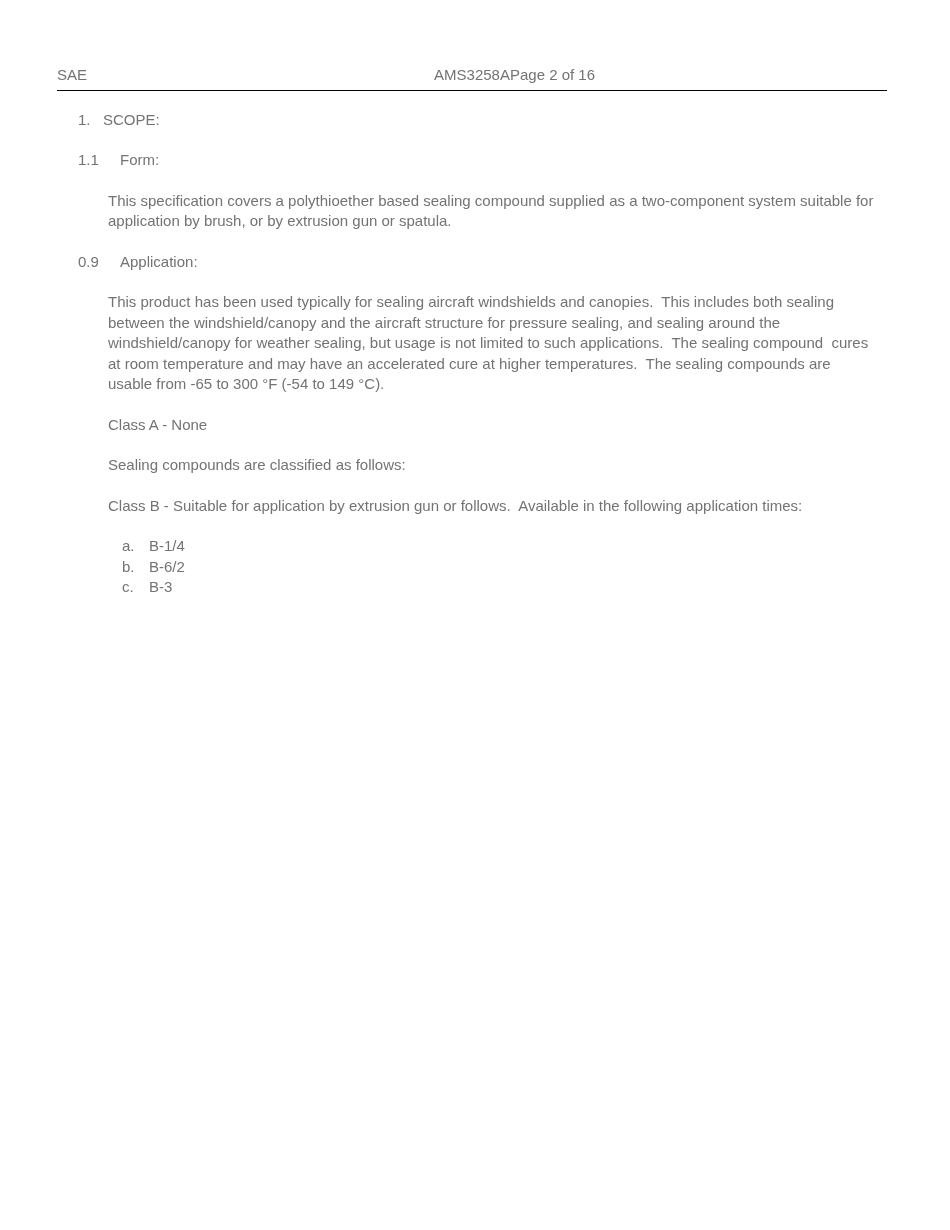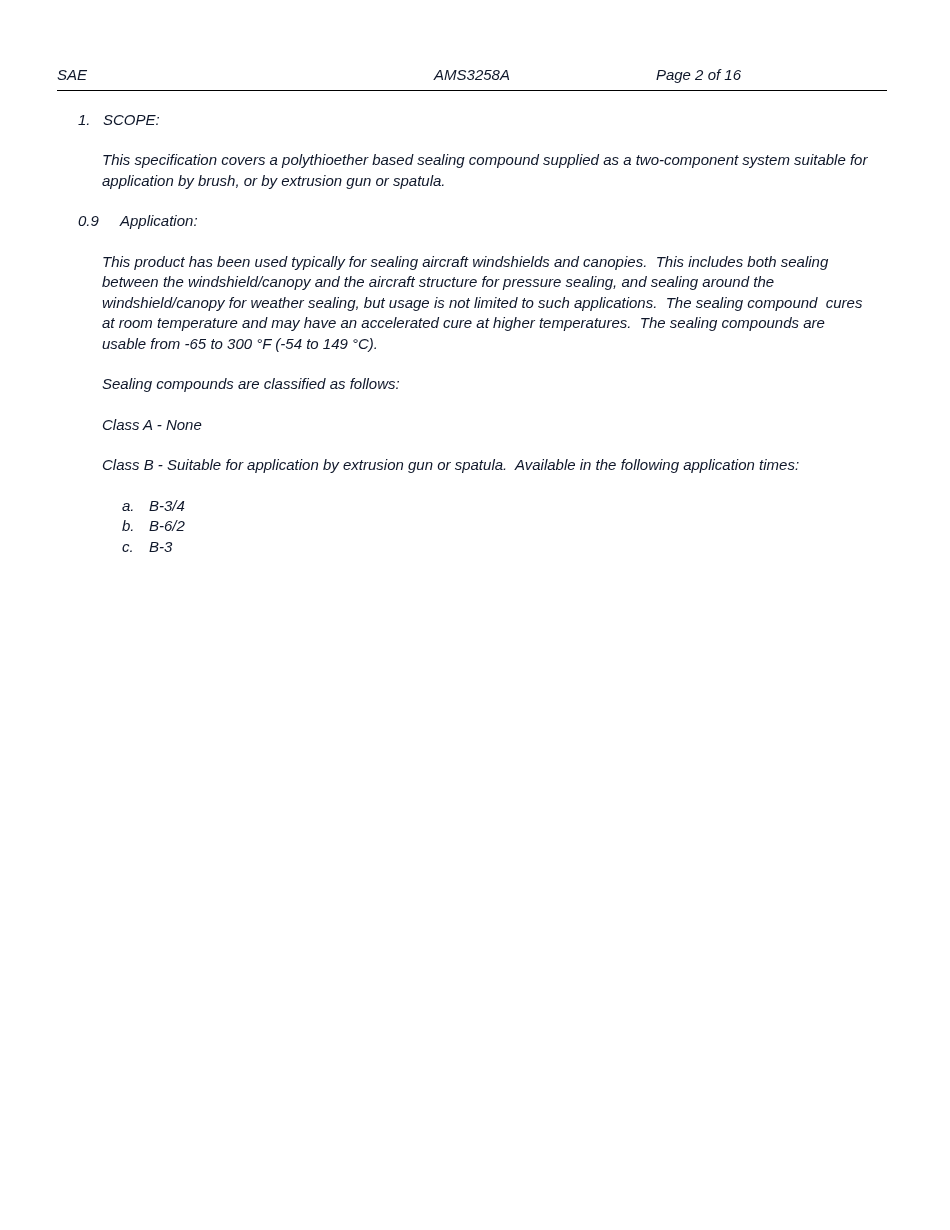--- a/index.html
+++ b/index.html
@@ -5,54 +5,53 @@
     html, body {
       margin: 0;
       padding: 0;
       background: #ffffff;
     }
     .page {
       position: relative;
       width: 950px;
       height: 906px;
       background: #ffffff;
-      color: #0f172a;
+      color: #737373;
       font-family: "Liberation Sans", sans-serif;
       font-size: 15px;
       line-height: 20.5px;
       box-sizing: border-box;
       padding: 65px 63px 0 57px;
       overflow: hidden;
-      font-style: italic;
     }
     .header {
       display: grid;
       grid-template-columns: 1fr auto 1fr;
       align-items: end;
       border-bottom: 1.6px solid #000;
       padding-bottom: 4px;
     }
     .header .h-center { text-align: center; }
-    .header .h-right  { text-align: center; }
+    .header .h-right  { text-align: left; }
 
     .content {
       padding-left: 21px;   
       padding-top: 19px;
       max-width: 809px;
     }
     .heading {
       display: flex;
       margin: 0 0 20px 0;
     }
     .num      { flex: 0 0 auto; }
     .num-main { width: 25px; }
     .num-sub  { width: 42px; }
 
     .para {
-      margin: 0 0 20px 24px;   
+      margin: 0 0 20px 30px;   
       max-width: 767px;
       white-space: pre-wrap;
     }
     .list {
       margin: 0 0 20px 44px;
     }
     .list-item {
       display: flex;
     }
     .list-marker {
@@ -78,41 +77,45 @@
     <span class="h-right">Page 2 of 16</span>
   </div>
 
   <div class="content">
 
     <div class="heading">
       <span class="num num-main">1.</span>
       <span>SCOPE:</span>
     </div>
 
+    <div class="heading">
+      <span class="num num-sub">1.1</span>
+      <span>Form:</span>
+    </div>
 
     <div class="para">This specification covers a polythioether based sealing compound supplied as a two-component system suitable for application by brush, or by extrusion gun or spatula.</div>
 
     <div class="heading">
       <span class="num num-sub">0.9</span>
       <span>Application:</span>
     </div>
 
     <div class="para">This product has been used typically for sealing aircraft windshields and canopies.  This includes both sealing between the windshield/canopy and the aircraft structure for pressure sealing, and sealing around the windshield/canopy for weather sealing, but usage is not limited to such applications.  The sealing compound  cures at room temperature and may have an accelerated cure at higher temperatures.  The sealing compounds are usable from -65 to 300 °F (-54 to 149 °C).</div>
 
 
+    <div class="para">Class A - None</div>
+
     <div class="para">Sealing compounds are classified as follows:</div>
 
-    <div class="para">Class A - None</div>
-
-    <div class="para">Class B - Suitable for application by extrusion gun or spatula.  Available in the following application times:</div>
+    <div class="para">Class B - Suitable for application by extrusion gun or follows.  Available in the following application times:</div>
 
     <div class="list">
       <div class="list-item">
         <span class="list-marker">a.</span>
-        <span>B-3/4</span>
+        <span>B-1/4</span>
       </div>
       <div class="list-item">
         <span class="list-marker">b.</span>
         <span>B-6/2</span>
       </div>
       <div class="list-item">
         <span class="list-marker">c.</span>
         <span>B-3</span>
       </div>
     </div>

